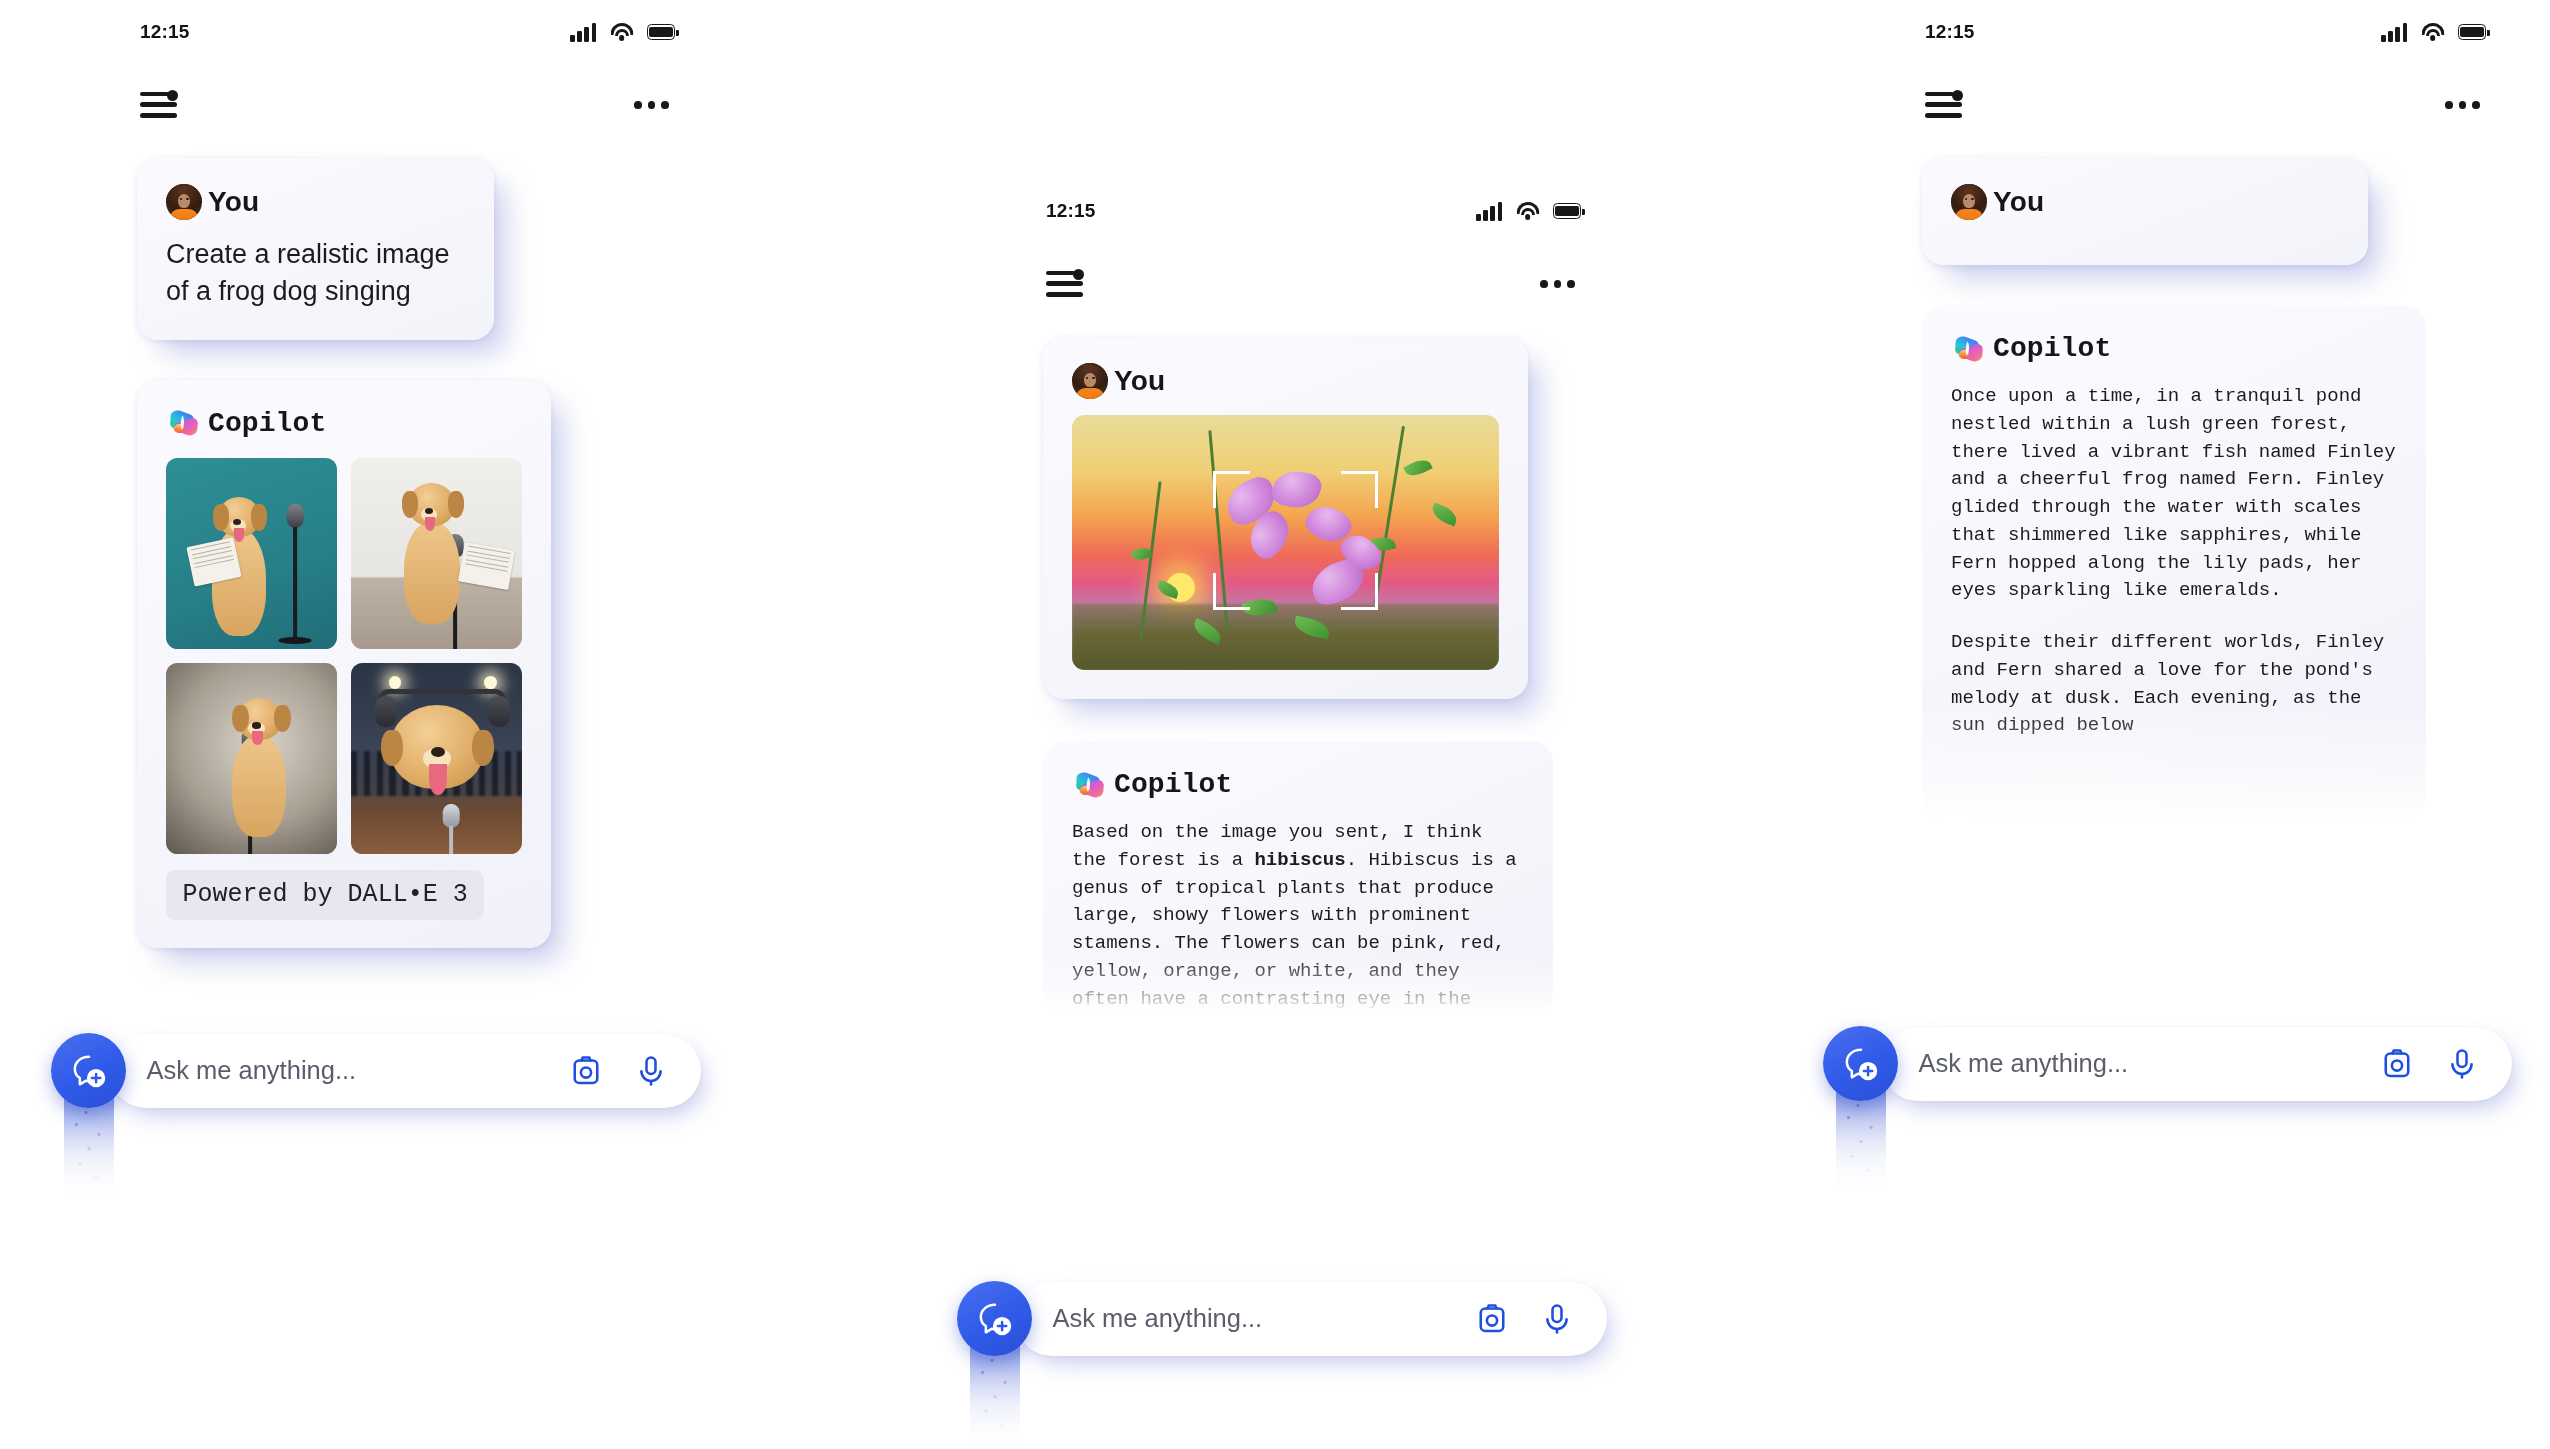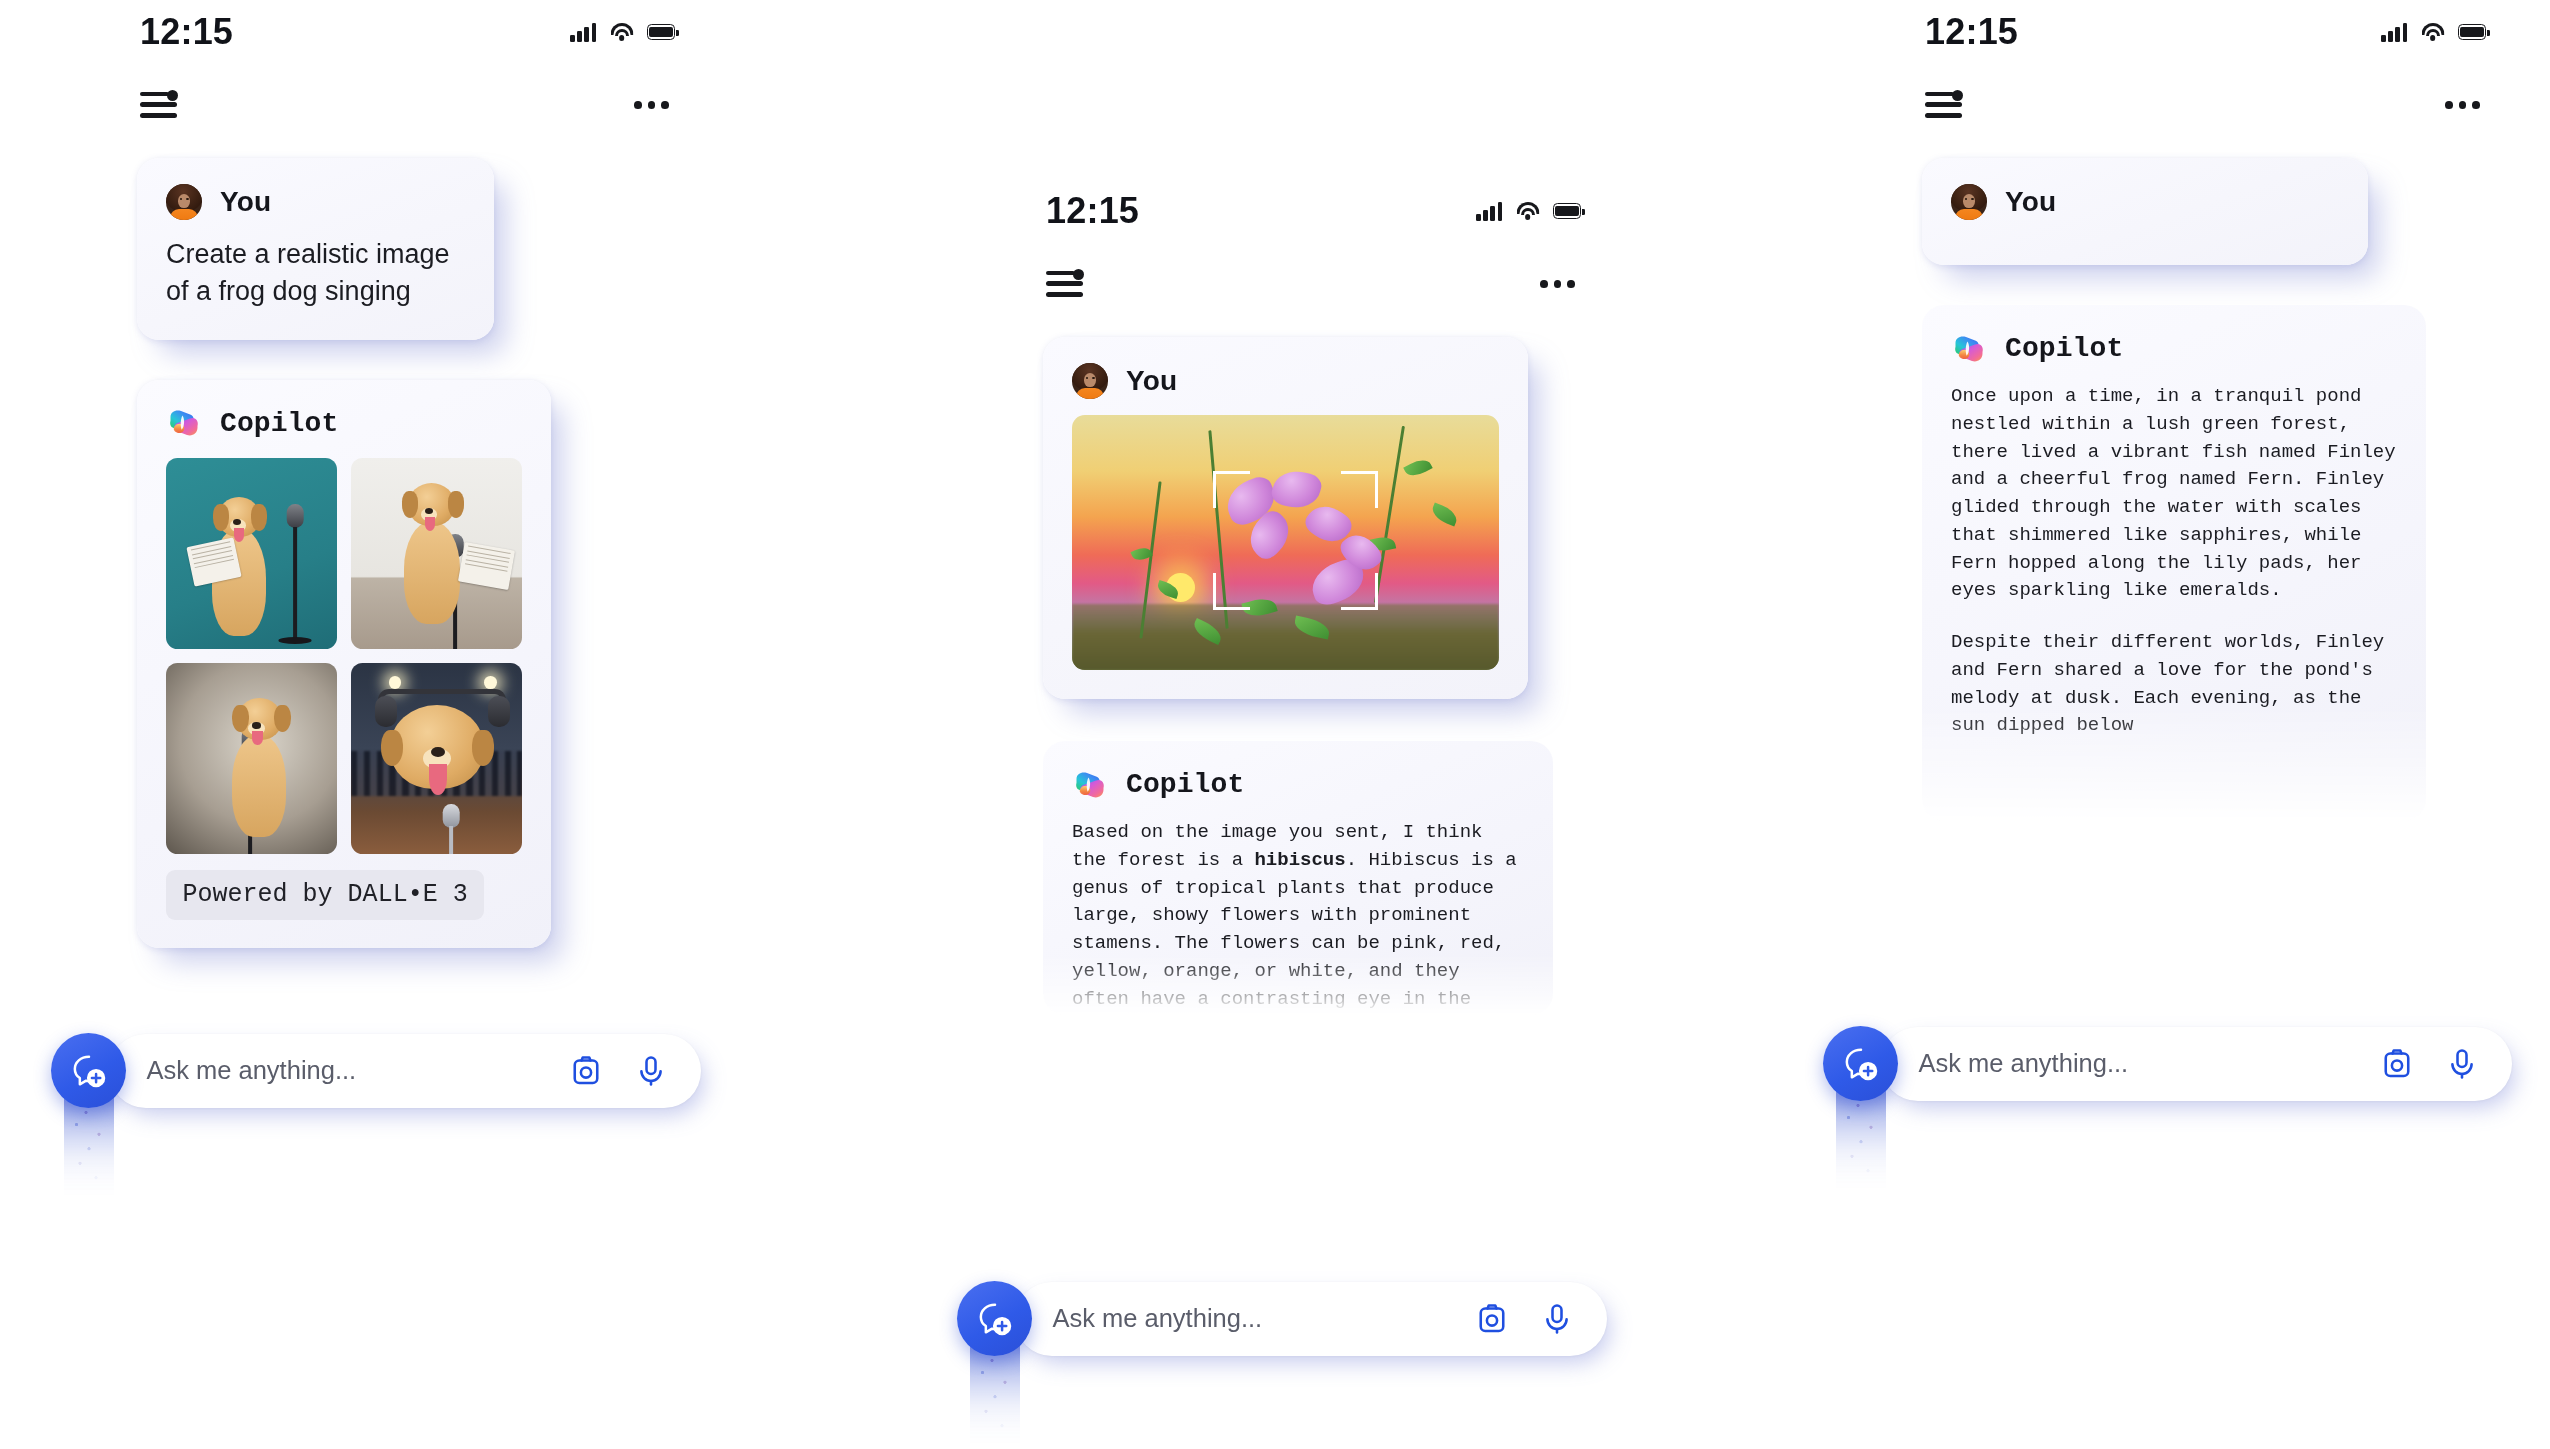--- a/index.html
+++ b/index.html
@@ -17,21 +17,21 @@
   #panel-2 { left: 995px; top: 179px; width: 650px; height: 1271px; }
   #panel-3 { left: 1874px; top: 0px;   width: 676px; height: 1339px; }
 
   
   .statusbar {
     position: relative; height: 64px;
     display: flex; align-items: center; justify-content: space-between;
     padding: 0 64px 0 51px;
   }
   .status-time {
-    font-size: 36px; font-weight: 700; color: #111319;
+    font-size: 19px; font-weight: 700; color: #111319;
     letter-spacing: 0.2px;
   }
   .status-icons { display: flex; align-items: center; gap: 14px; }
   .sig { display: flex; align-items: flex-end; gap: 2.6px; height: 19px; }
   .sig i { display: block; width: 4.5px; background: #17181c; border-radius: 1.3px; }
   .sig i:nth-child(1) { height: 6.4px; }
   .sig i:nth-child(2) { height: 10.2px; }
   .sig i:nth-child(3) { height: 14.7px; }
   .sig i:nth-child(4) { height: 19px; }
   .wifi { position: relative; width: 23px; height: 18px; }
@@ -69,21 +69,21 @@
     position: relative;
     background: linear-gradient(160deg,#fafaff 0%, #f6f6fc 55%, #f3f3fa 100%);
     border-radius: 22px;
     box-shadow: 16.6px 19px 29px -6.4px rgba(124,134,210,0.40),
                 0 1.3px 6.4px rgba(120,130,200,0.18);
   }
   .bubble-user { padding: 25.5px 29px 29px 29px; }
   .bubble-bot  { padding: 25.5px 29px 28px 29px;
     background: linear-gradient(155deg,#fbfbff 0%, #f5f5fc 60%, #f1f1f9 100%); font-family: Liberation Mono, monospace; }
 
-  .sender { display: flex; align-items: center; gap: 18px; margin-bottom: 16.6px; }
+  .sender { display: flex; align-items: center; gap: 6px; margin-bottom: 16.6px; }
   .sender-name { font-size: 28px; font-weight: 700; color: #15161c; letter-spacing: 0.1px; }
 
   
   .avatar { width: 36px; height: 36px; border-radius: 50%; overflow: hidden;
     position: relative; background: #3a2418; flex: 0 0 auto; }
   .avatar .hair { position: absolute; inset: -2.6px -1.3px 7.7px -1.3px; border-radius: 50%;
     background: radial-gradient(circle at 48% 34%, #5a3422 0%, #3c2113 55%, #241109 100%); }
   .avatar .face { position: absolute; left: 32%; top: 28%; width: 36%; height: 40%;
     border-radius: 48% 48% 46% 46%; background: #b98a6a; }
   .avatar .eye { position: absolute; width: 2.6px; height: 1.9px; background: #2a1a10; border-radius: 50%; top: 40%; }

